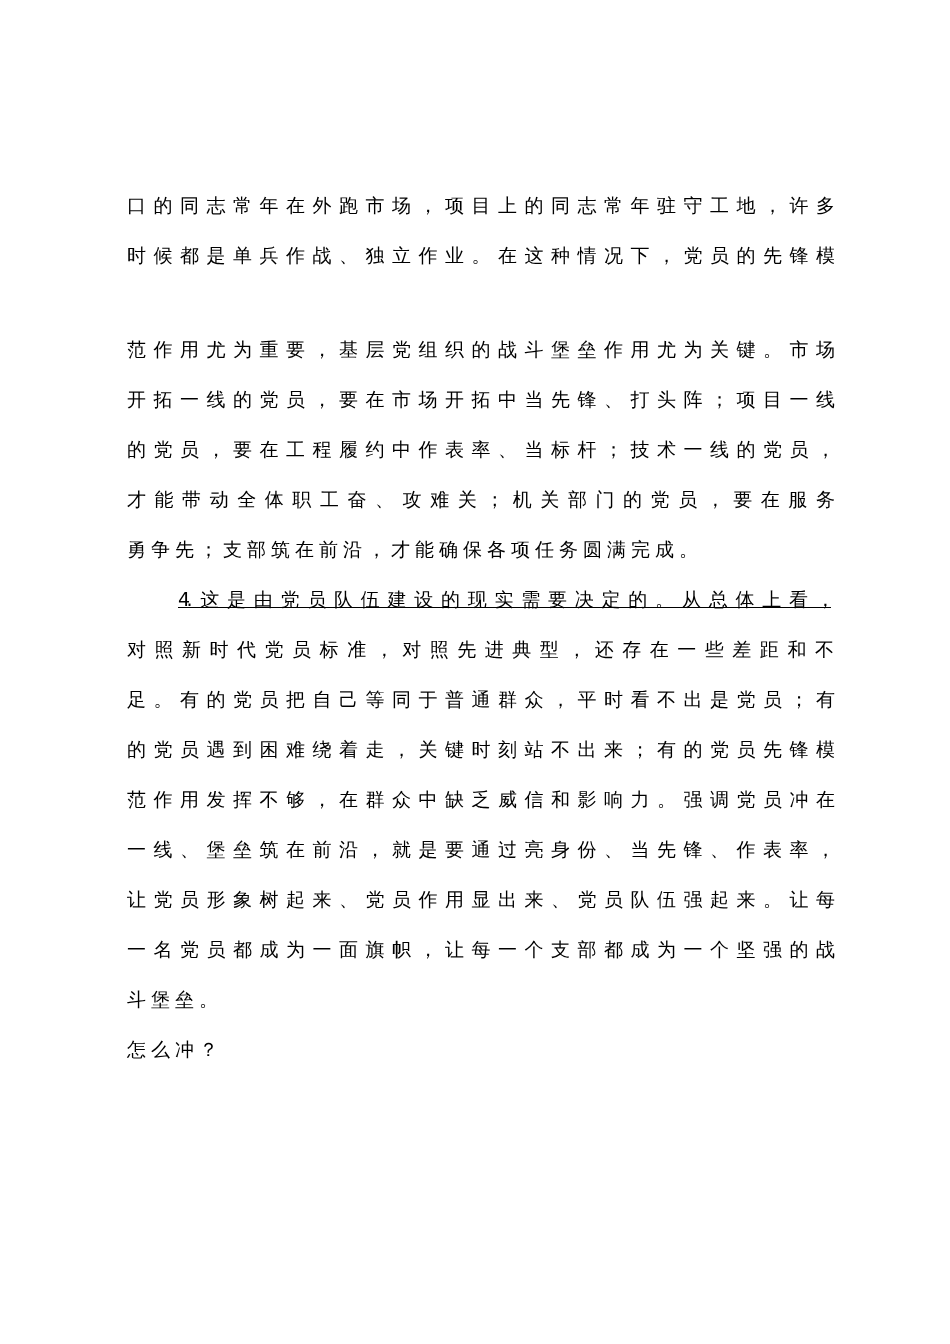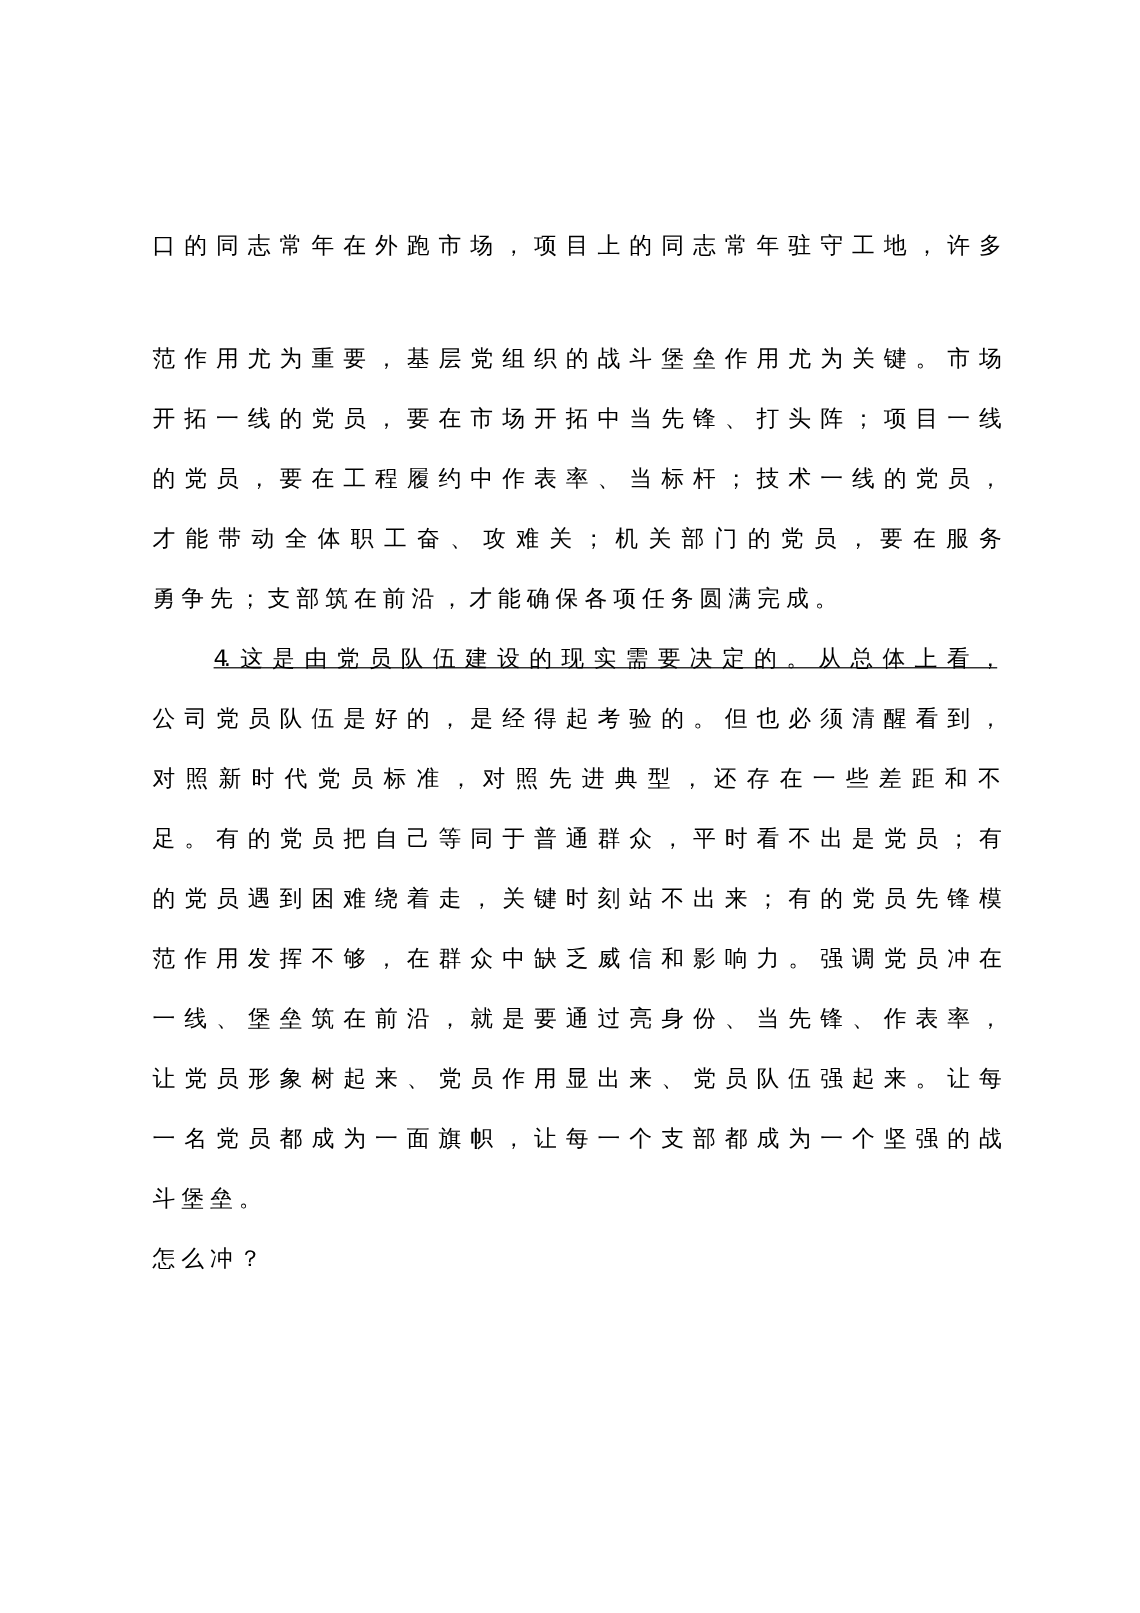--- a/index.html
+++ b/index.html
@@ -45,27 +45,27 @@
   .line.indent {
     padding-left: 51px;
   }
 </style>
 </head>
 <body>
 
 <div class="page">
   <div class="text-block">
     <span class="line" style="letter-spacing: -3.93px;">口的同志常年在外跑市场，项目上的同志常年驻守工地，许多</span>
+    <span class="line" style="letter-spacing: -3.93px;">时候都是单兵作战、独立作业。在这种情况下，党员的先锋模</span>
     <span class="line" style="letter-spacing: -3.93px; margin-top: 44px;">范作用尤为重要，基层党组织的战斗堡垒作用尤为关键。市场</span>
     <span class="line" style="letter-spacing: -3.93px;">开拓一线的党员，要在市场开拓中当先锋、打头阵；项目一线</span>
     <span class="line" style="letter-spacing: -3.93px;">的党员，要在工程履约中作表率、当标杆；技术一线的党员，</span>
     <span class="line" style="letter-spacing: -3.93px;">才能带动全体职工奋、攻难关；机关部门的党员，要在服务</span>
     <span class="line last">勇争先；支部筑在前沿，才能确保各项任务圆满完成。</span>
     <span class="line indent" style="letter-spacing: -3.68px; text-decoration: underline;">4.这是由党员队伍建设的现实需要决定的。从总体上看，</span>
-    <span class="line" style="letter-spacing: -3.93px;">公司党员队伍是好的，是经得起考验的。但也必须清醒看到，</span>
     <span class="line" style="letter-spacing: -2.92px;">对照新时代党员标准，对照先进典型，还存在一些差距和不</span>
     <span class="line" style="letter-spacing: -3.93px;">足。有的党员把自己等同于普通群众，平时看不出是党员；有</span>
     <span class="line" style="letter-spacing: -3.93px;">的党员遇到困难绕着走，关键时刻站不出来；有的党员先锋模</span>
     <span class="line" style="letter-spacing: -3.93px;">范作用发挥不够，在群众中缺乏威信和影响力。强调党员冲在</span>
     <span class="line" style="letter-spacing: -3.93px;">一线、堡垒筑在前沿，就是要通过亮身份、当先锋、作表率，</span>
     <span class="line" style="letter-spacing: -3.93px;">让党员形象树起来、党员作用显出来、党员队伍强起来。让每</span>
     <span class="line" style="letter-spacing: -3.93px;">一名党员都成为一面旗帜，让每一个支部都成为一个坚强的战</span>
     <span class="line last">斗堡垒。</span>
     <span class="line last">怎么冲？</span>
   </div>

